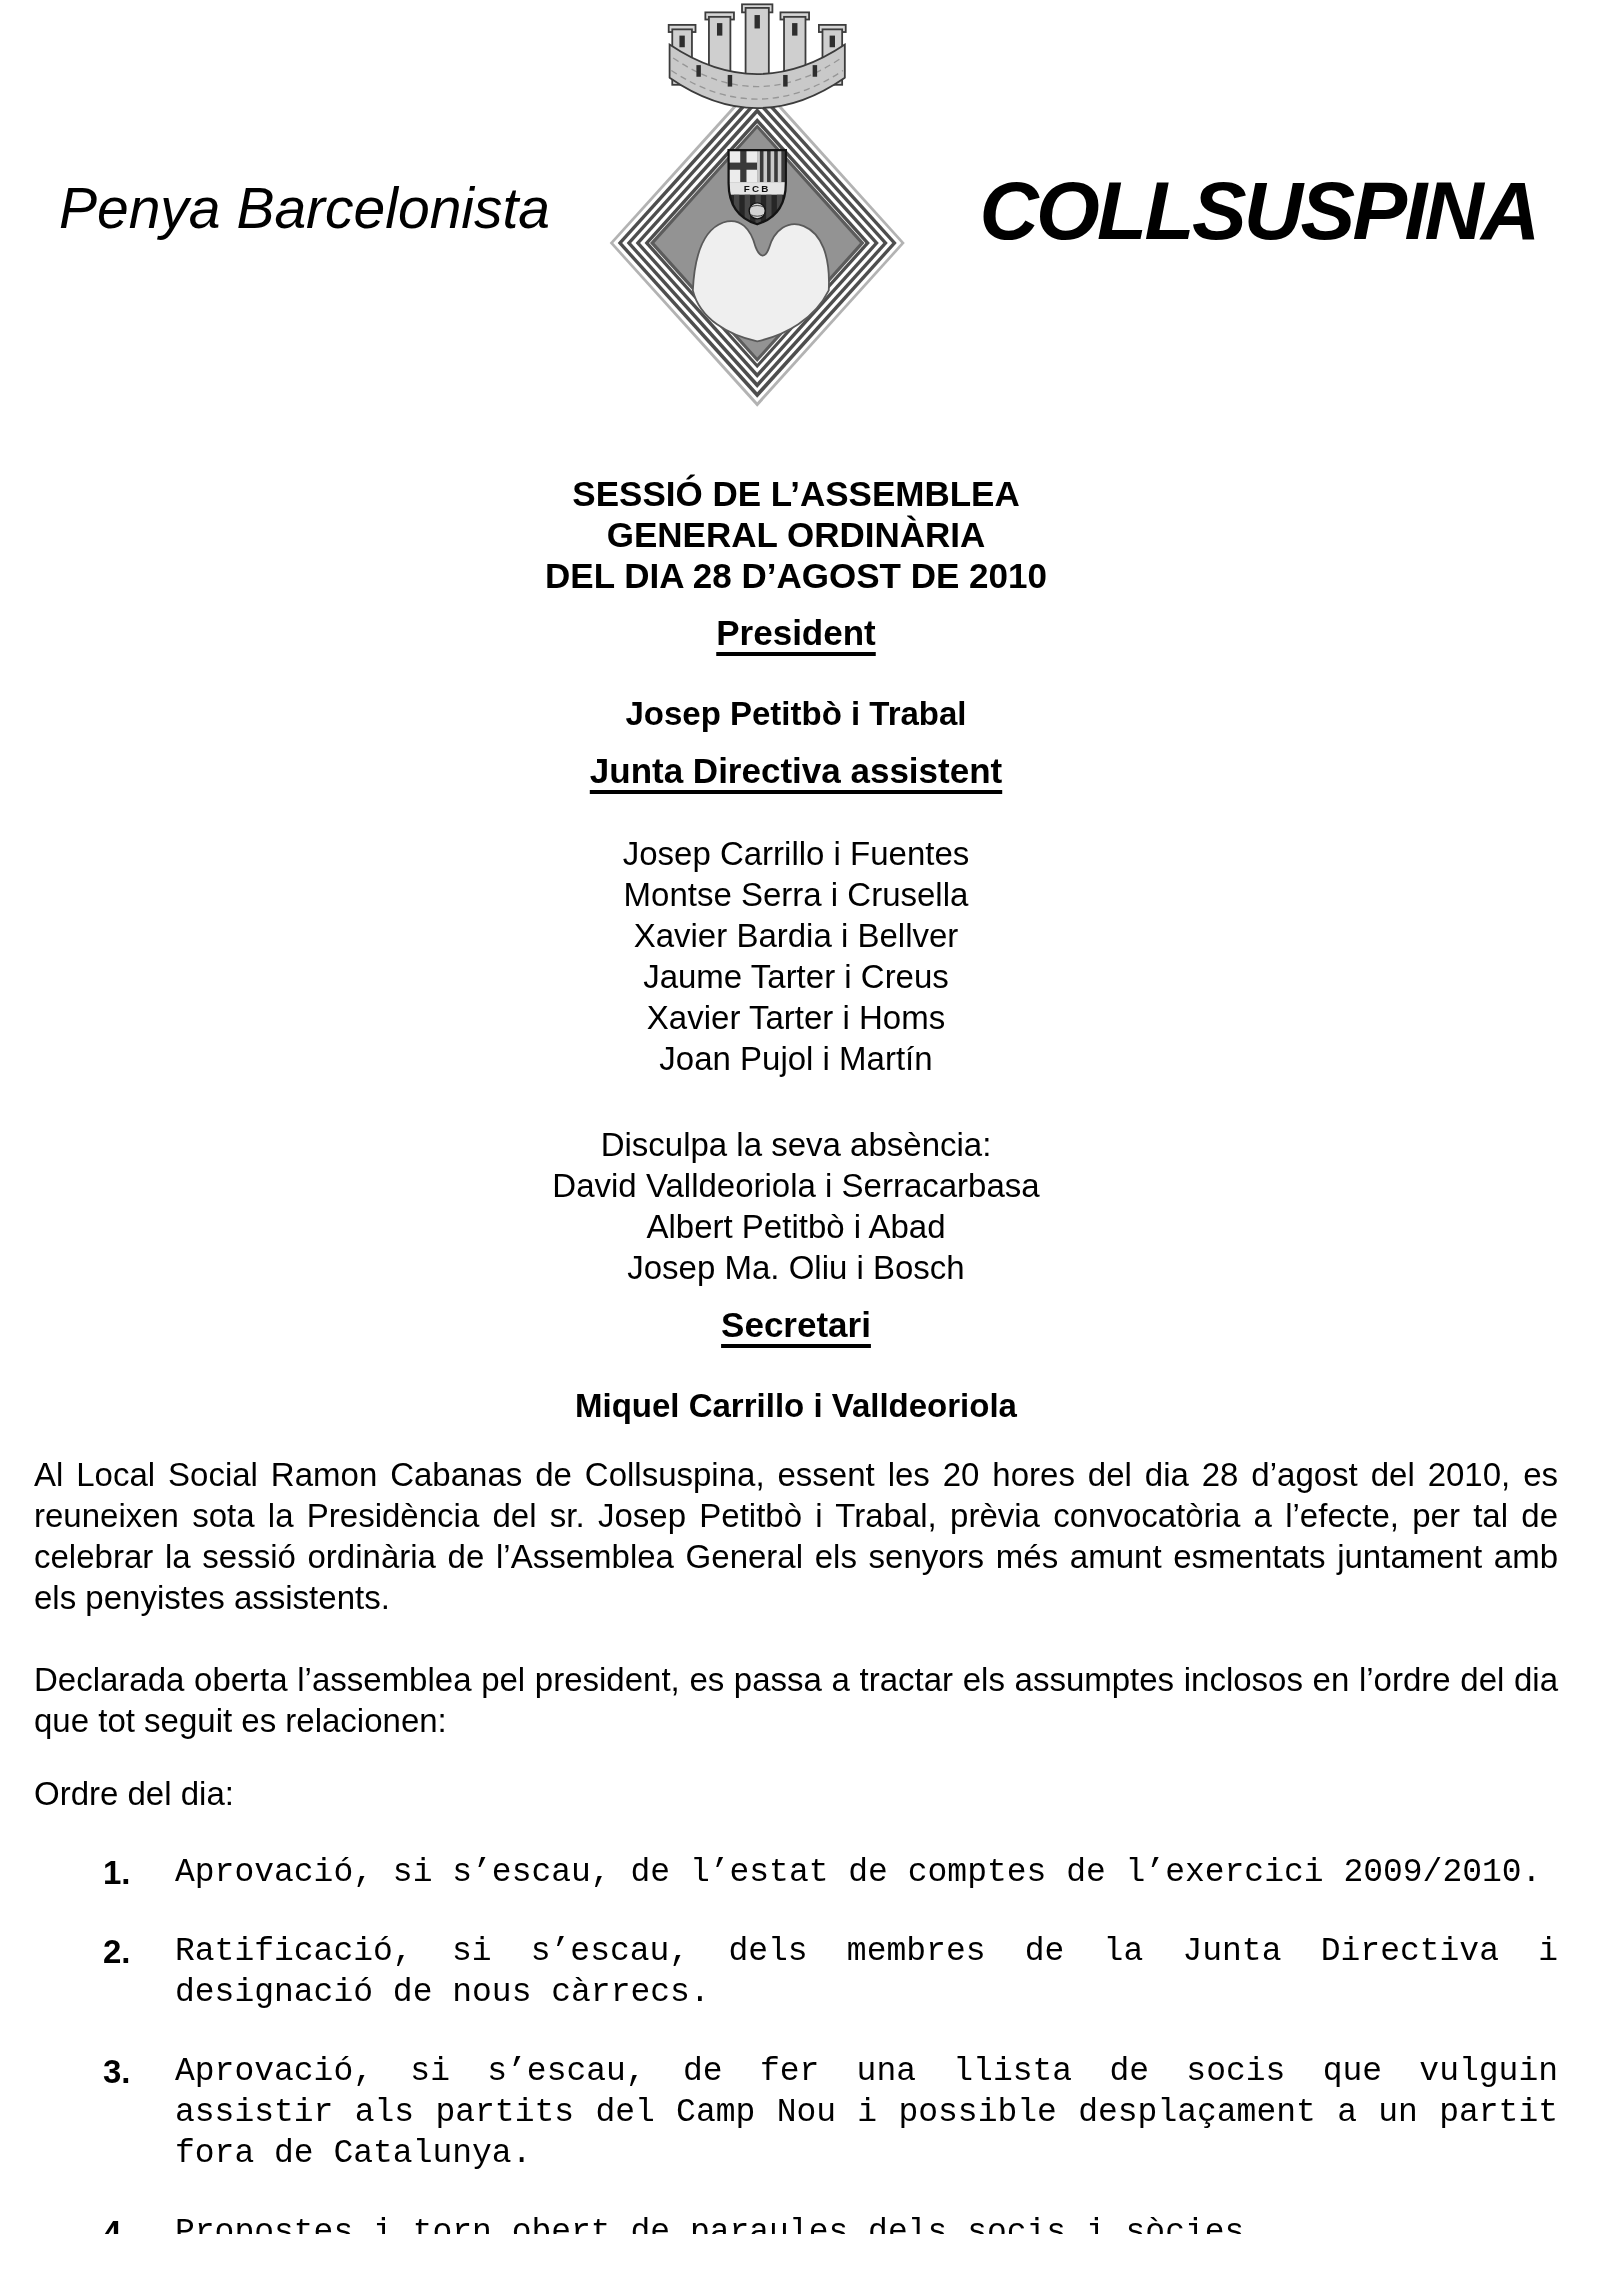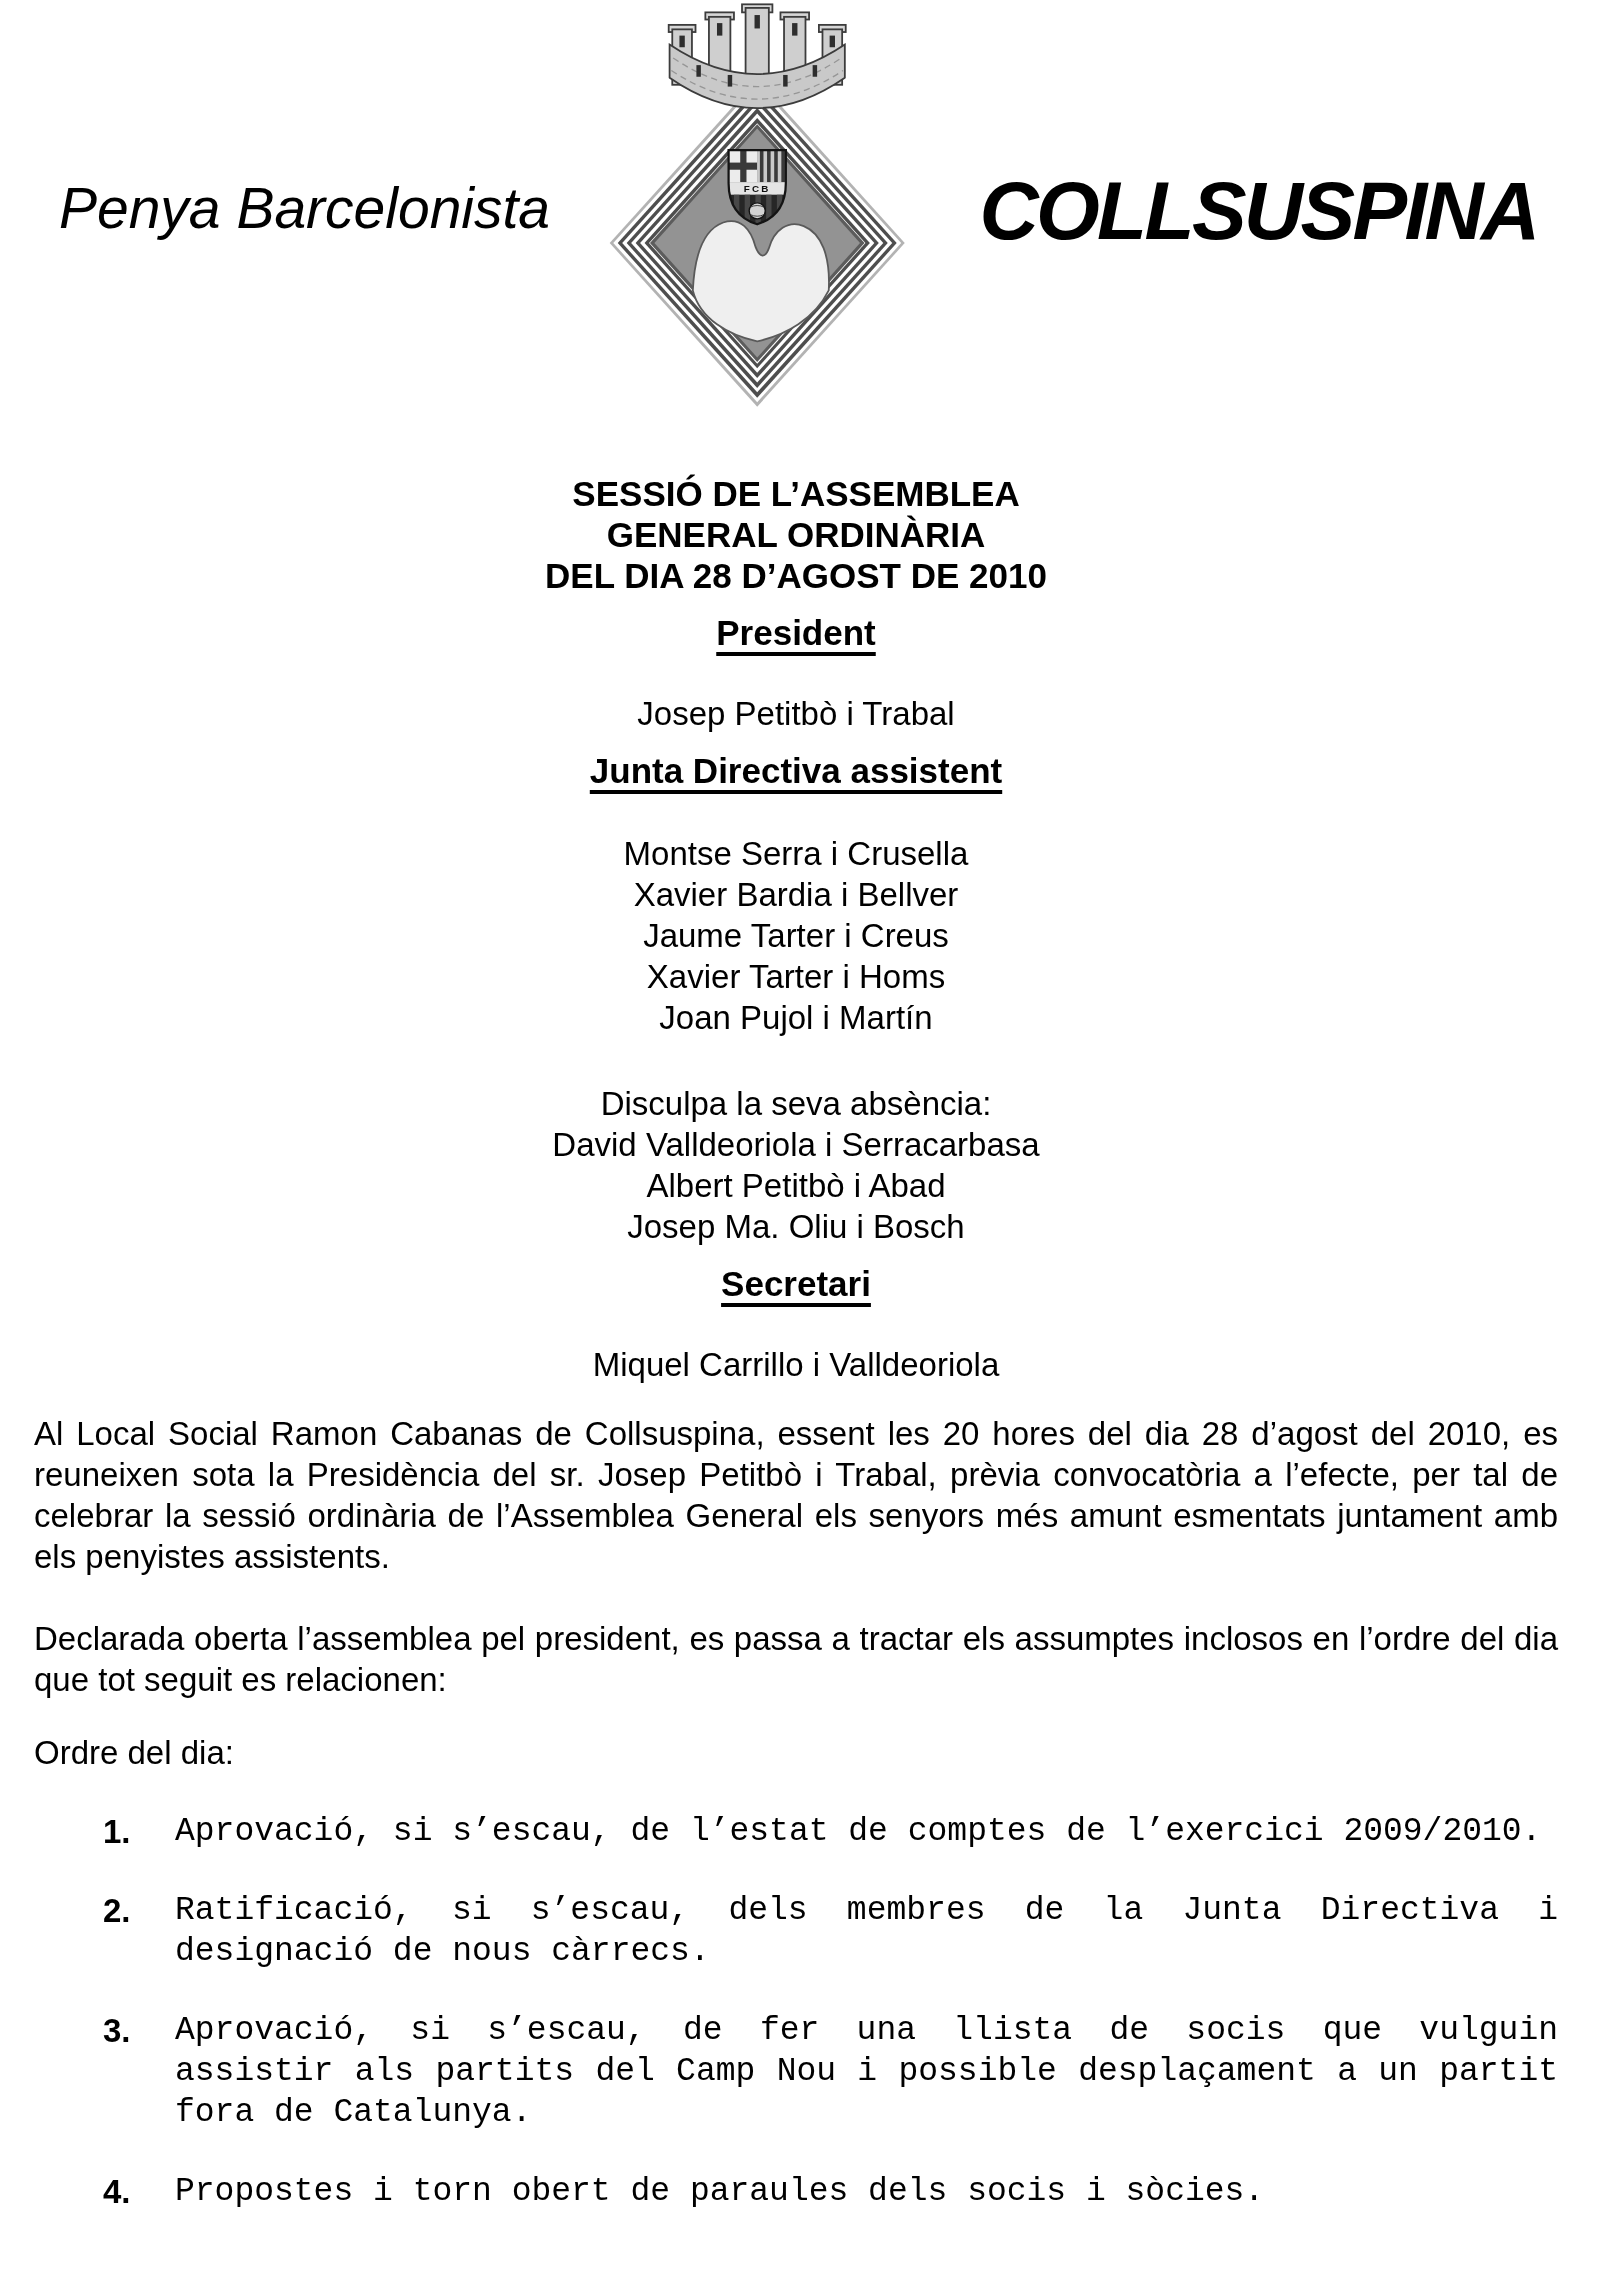--- a/index.html
+++ b/index.html
@@ -23,21 +23,21 @@
     letter-spacing:-2.7px;white-space:nowrap;
   }
   .logo{position:absolute;left:607px;top:-5.4px;width:304px;height:421px;}
   
   .center-sec{text-align:center;padding:0 50px 0 34px;}
   .title-block{margin-top:52px;font-weight:bold;font-size:35px;line-height:41px;}
   .heading{
     font-weight:bold;font-size:35px;
     text-decoration:underline;text-decoration-thickness:3.6px;text-underline-offset:7.2px;
   }
-  .mt36{margin-top:16px;} .mt44{margin-top:39px;} .mt46{margin-top:41px;} .mt50{margin-top:45px;}
+  .mt36{margin-top:16px;} .mt44{margin-top:39px;font-weight:bold;} .mt46{margin-top:41px;} .mt50{margin-top:45px;}
   
   .body-sec{padding:0 50px 0 34px;}
   .para{text-align:justify;}
   .para1{margin-top:28px;}
   .para2{margin-top:41px;}
   .ordre{margin-top:32px;text-align:left;}
   .agenda-item{display:flex;margin-top:38px;padding-left:69px;}
   .agenda-num{flex:none;width:72px;font-weight:bold;}
   .agenda-text{flex:1;text-align:justify;font-family:Liberation Mono, monospace;}
 </style>
@@ -136,20 +136,21 @@
       <div>GENERAL ORDINÀRIA</div>
       <div>DEL DIA 28 D’AGOST DE 2010</div>
     </div>
 
     <div class="mt36"><span class="heading">President</span></div>
     <div class="mt44">Josep Petitbò i Trabal</div>
 
     <div class="mt36"><span class="heading">Junta Directiva assistent</span></div>
 
     <div class="mt46">
+      <div>Josep Carrillo i Fuentes</div>
       <div>Montse Serra i Crusella</div>
       <div>Xavier Bardia i Bellver</div>
       <div>Jaume Tarter i Creus</div>
       <div>Xavier Tarter i Homs</div>
       <div>Joan Pujol i Martín</div>
     </div>
 
     <div class="mt50">
       <div>Disculpa la seva absència:</div>
       <div>David Valldeoriola i Serracarbasa</div>

